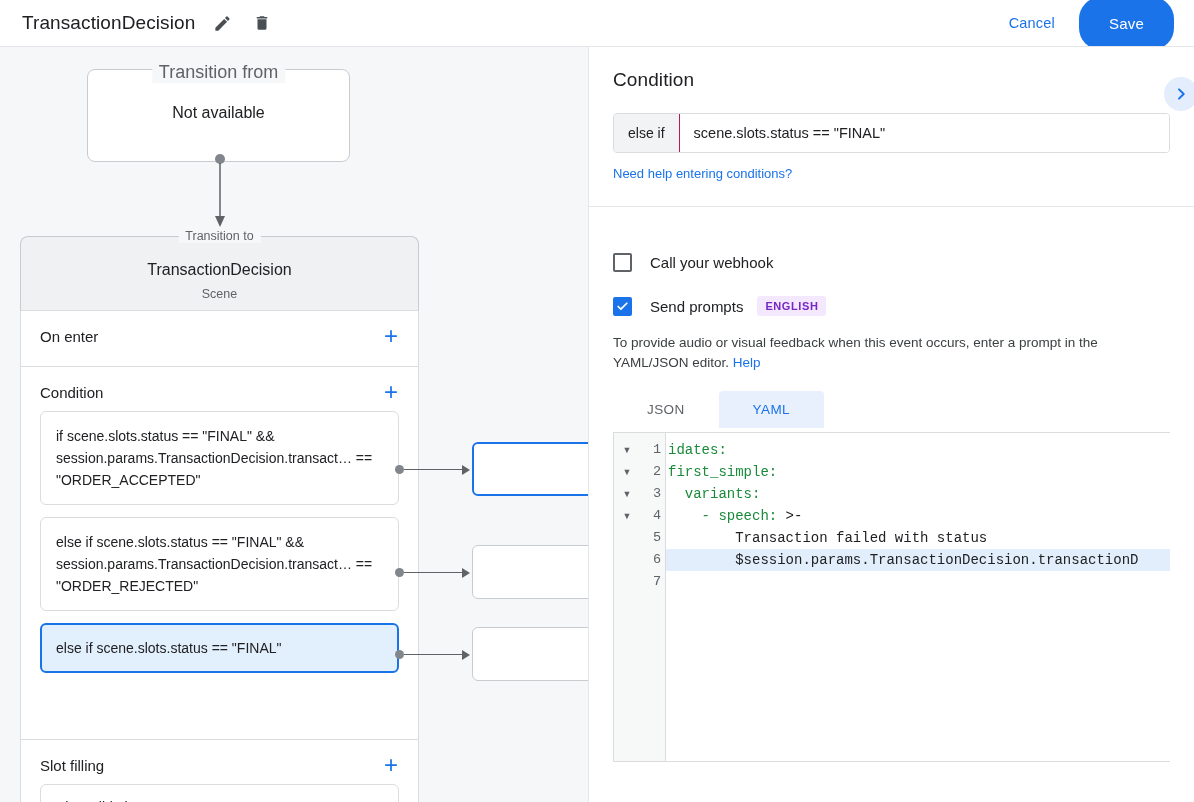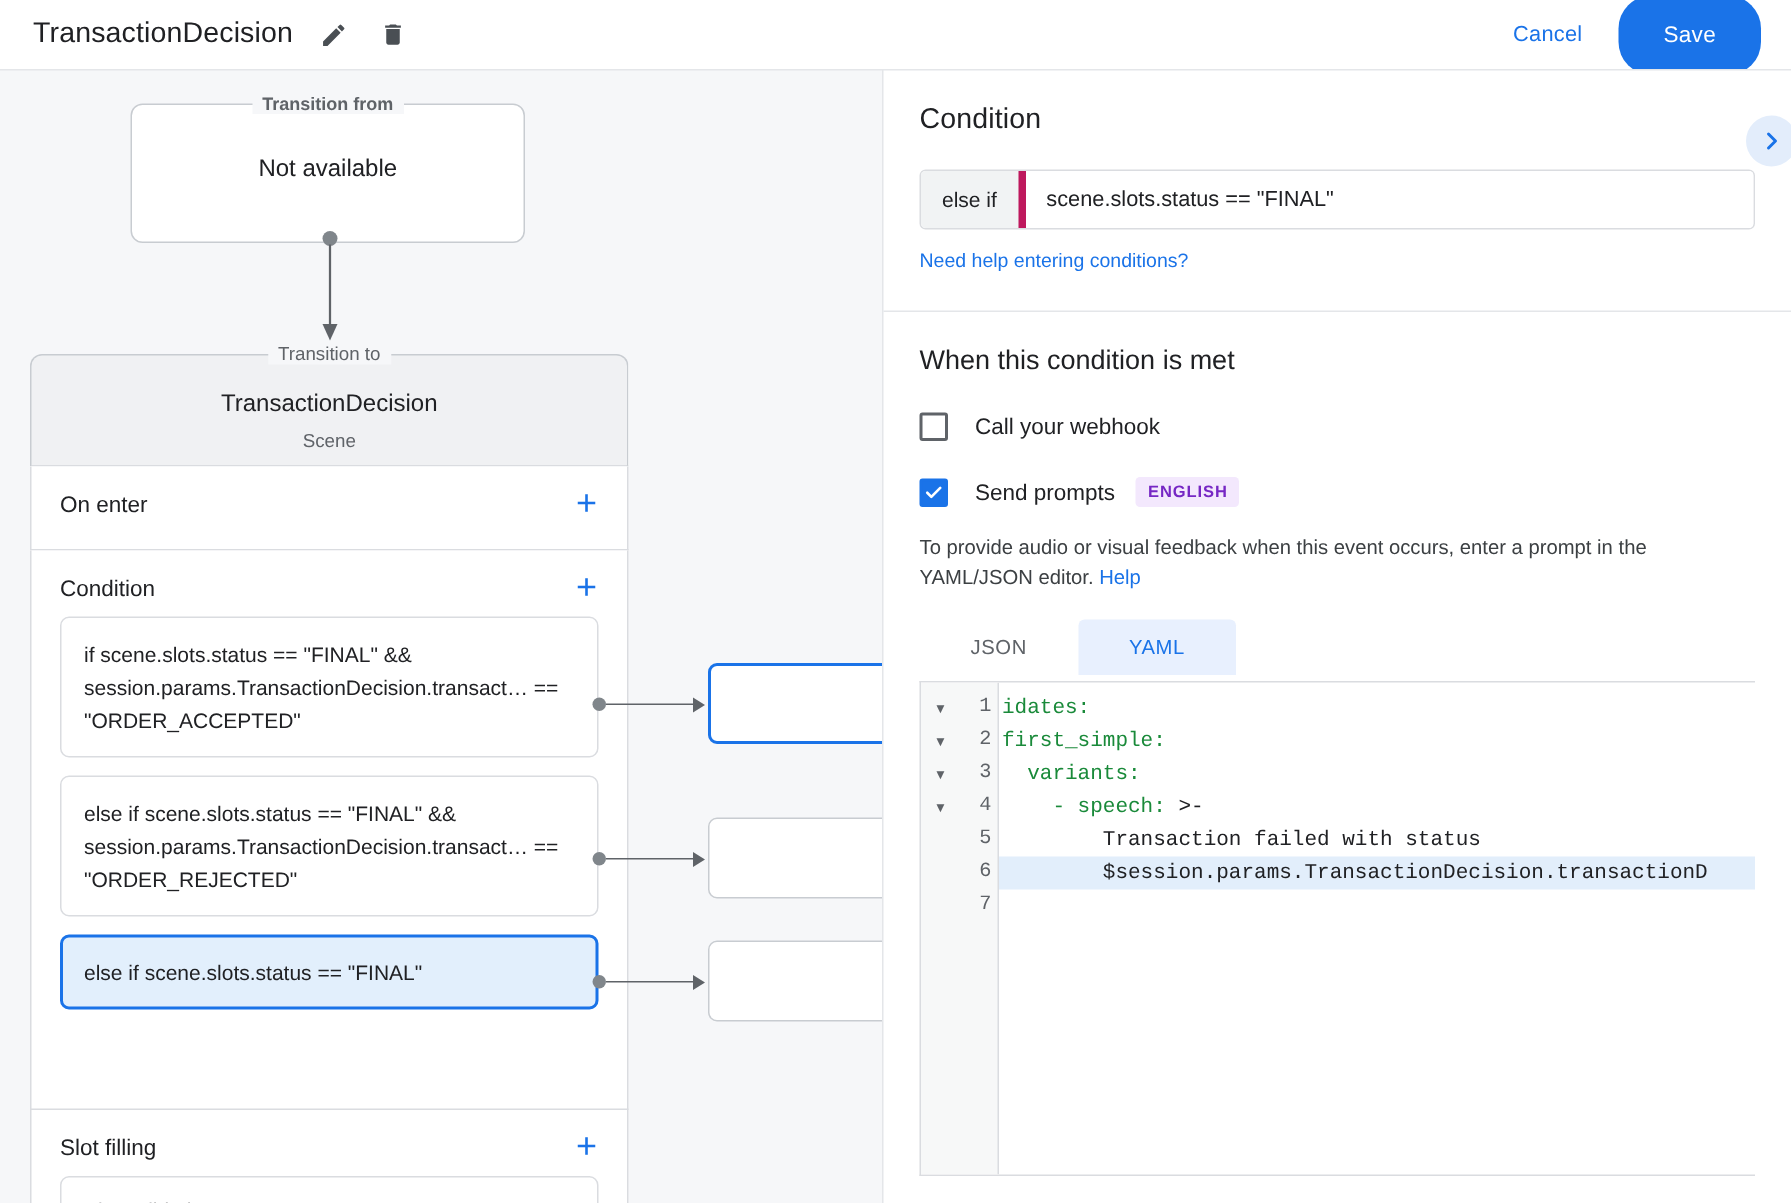--- a/index.html
+++ b/index.html
@@ -57,23 +57,22 @@
     position: absolute;
     border: 1px solid #c8ccd1;
     border-radius: 8px;
     background: #ffffff;
   }
   .fieldset-legend {
     position: absolute; top: -8px; left: 50%;
     transform: translateX(-50%);
     background: #f6f7f9;
     padding: 0 7px;
-    font-size: 12px; color: #5f6368;
+    font-size: 18px; color: #5f6368;
     white-space: nowrap;
-    font-weight: bold;
   }
   #transition-from {
     left: 87px; top: 22px; width: 263px; height: 93px;
   }
   .card-main-text {
     position: absolute; left: 0; right: 0; top: 34px;
     text-align: center; font-size: 16px; color: #202124;
   }
 
   .arrow-wrap { position: absolute; left: 213px; top: 107px; }
@@ -168,21 +167,21 @@
     background: #e3edfb; display: flex; align-items: center; justify-content: center;
     cursor: pointer; border: none;
   }
   .cond-input-row {
     margin-top: 22px;
     display: flex; align-items: stretch;
     border: 1px solid #dadce0; border-radius: 4px; overflow: hidden;
     height: 40px;
   }
   .cond-prefix {
-    background: #f1f3f4; border-right: 5px solid #be185d;
+    background: #f1f3f4; border-right: 1px solid #be185d;
     display: flex; align-items: center; padding: 0 14px;
     font-size: 14px; color: #202124; white-space: nowrap;
   }
   .cond-input {
     flex: 1; border: none; outline: none; padding: 0 14px;
     font-size: 14.5px; color: #202124;
     font-family: "Liberation Sans", sans-serif;
     background: #fff;
   }
   .help-link {
@@ -344,21 +343,20 @@
           </svg>
       </button>
       <div class="cond-input-row">
         <div class="cond-prefix">else if</div>
         <input class="cond-input" value="scene.slots.status == &quot;FINAL&quot;" style="">
       </div>
       <a class="help-link">Need help entering conditions?</a>
     </div>
 
     <div class="panel-section-2">
-      <div class="panel-h2">When this condition is met</div>
 
       <div class="check-row">
         <div class="checkbox"></div>
         <span class="check-label">Call your webhook</span>
       </div>
 
       <div class="check-row">
         <div class="checkbox checked">
           <svg width="13" height="13" viewBox="0 0 24 24" fill="none" stroke="#fff" stroke-width="3.2" stroke-linecap="round" stroke-linejoin="round">
               <polyline points="20 6 9 17 4 12"></polyline>

